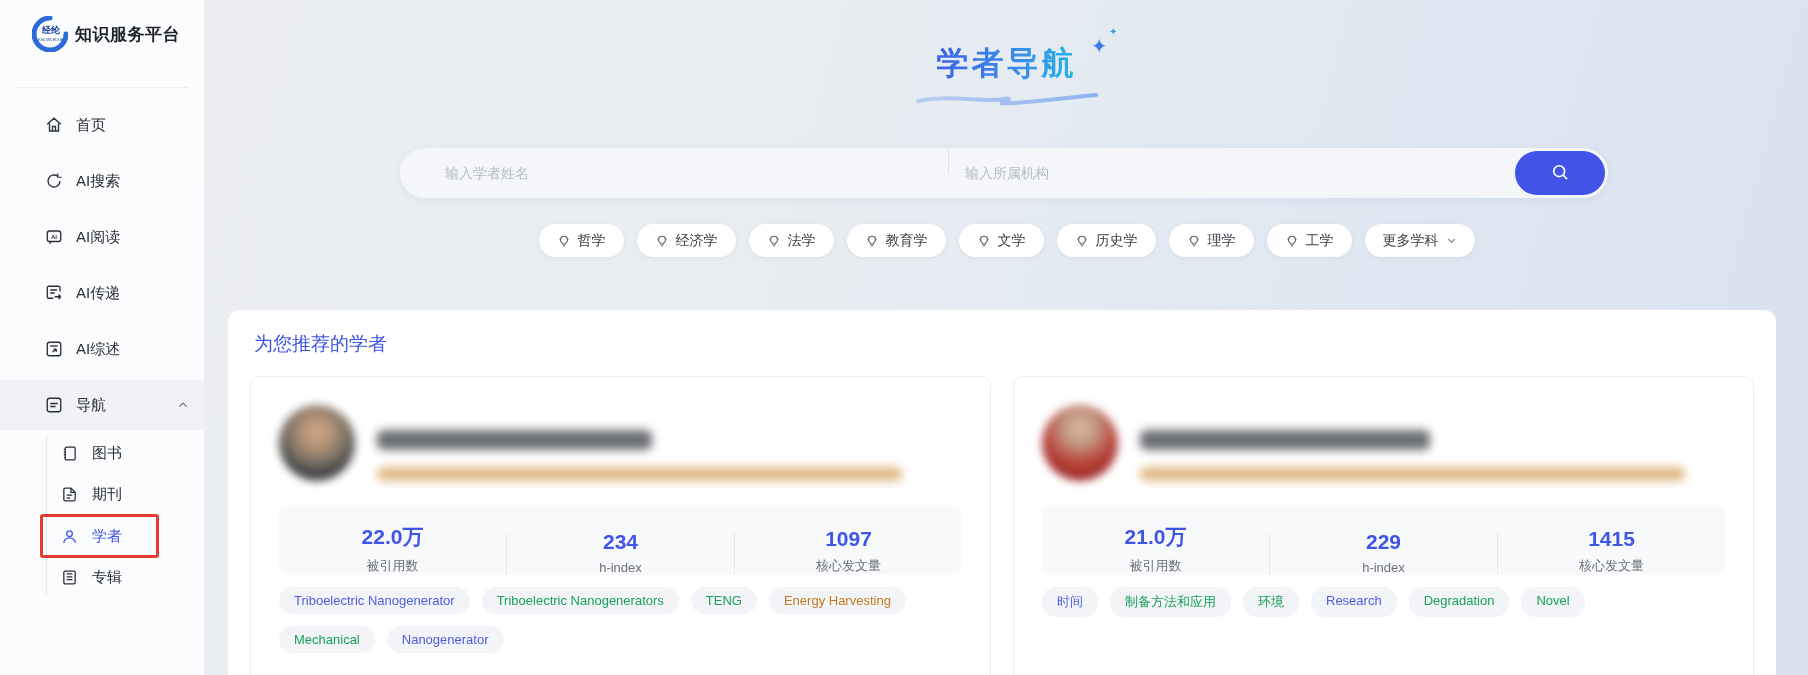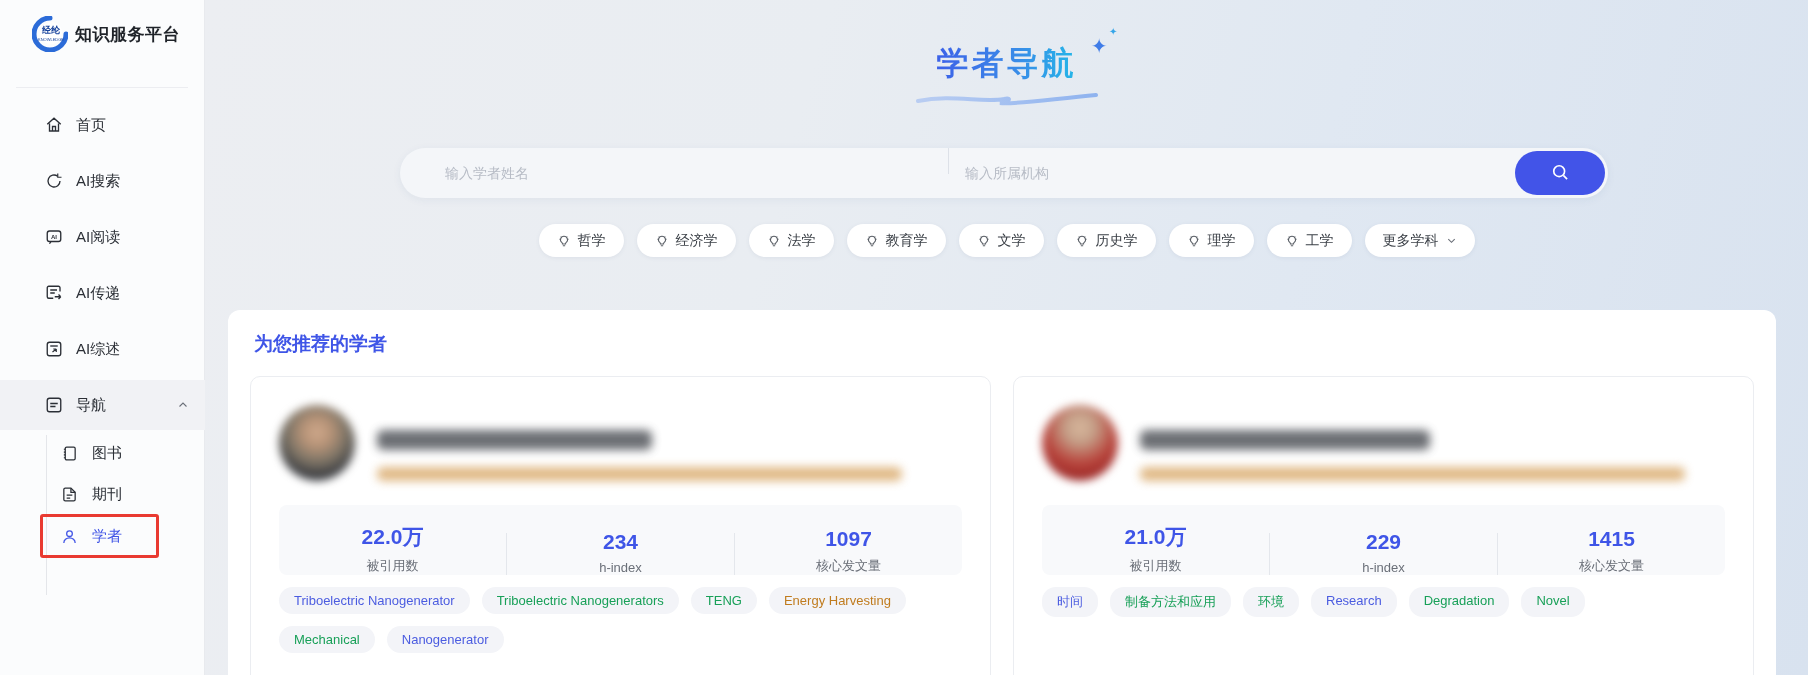--- a/index.html
+++ b/index.html
@@ -51,21 +51,21 @@
   .pills-row { position:absolute; top:224px; left:0; right:0; display:flex;
     justify-content:center; align-items:center; gap:13px;font-family:Liberation Serif, serif; }
   .pill { height:33px; background:#ffffff; border-radius:17px; display:flex; align-items:center;
     gap:7px; padding:0 18px; font-size:14px; color:#3a3f46; cursor:pointer;
     box-shadow:0 1px 4px rgba(60,80,120,.08); }
   .pill .chev { display:flex; }
 
   
   .panel { position:absolute; left:23px; top:310px; width:1548px; height:390px;
     background:#ffffff; border-radius:12px 12px 0 0; }
-  .panel-heading { padding:21px 0 0 26px; font-size:19px; font-weight:bold; color:#3f55e7; }
+  .panel-heading { padding:21px 0 0 26px; font-size:19px; font-weight:normal; color:#3f55e7; }
   .cards { display:flex; gap:22px; margin:19px 22px 0; }
   .card { flex:1; border:1px solid #ebedf1; border-radius:10px; padding:28px; height:330px; background:#fff; }
   .card-head { display:flex; gap:22px; }
   .avatar { width:76px; height:76px; border-radius:50%; flex:0 0 auto; filter:blur(4px); }
   .avatar-1 { background:radial-gradient(circle at 50% 36%,#cfa98c 0%,#b89478 22%,#7d7466 48%,#3a3c41 72%,#2c2e33 100%); }
   .avatar-2 { background:radial-gradient(circle at 50% 30%,#d8b79c 0%,#c5a089 22%,#b8443c 55%,#9c2927 78%,#837671 100%); }
   .head-text { padding-top:25px; }
   .blur-name { height:20px; border-radius:6px; background:#53565c; opacity:.85; filter:blur(5px); }
   .blur-affil { height:14px; border-radius:6px; background:#d9a868; opacity:.8; filter:blur(5px); margin-top:17px; }
   .stats { margin-top:24px; height:70px; background:#f8f9fb; border-radius:8px;
@@ -191,20 +191,29 @@
     <div class="nav-item sub active" style="top:516px">
       <span class="nicon">
         <svg width="17" height="17" viewBox="0 0 24 24" fill="none" stroke="#4155e6" stroke-width="1.8">
             <circle cx="12" cy="8" r="4"></circle>
             <path d="M4 21c0-4 3.6-7 8-7s8 3 8 7"></path>
           </svg>
       </span>
       <span>学者</span>
     </div>
 
+    <div class="nav-item sub" style="top:557px">
+      <span class="nicon">
+        <svg width="17" height="17" viewBox="0 0 24 24" fill="none" stroke="#2b2f36" stroke-width="1.8">
+            <rect x="4" y="3" width="16" height="18" rx="2"></rect>
+            <path d="M8 7h8M8 11h8M8 15h8"></path>
+          </svg>
+      </span>
+      <span>专辑</span>
+    </div>
 
     <div class="red-box"></div>
   </div>
 
   <div class="main">
 
     <div class="hero-title-wrap">
       <span class="hero-title">学者导航
         <span class="sparkle-big">✦</span>
         <span class="sparkle-small">✦</span>

